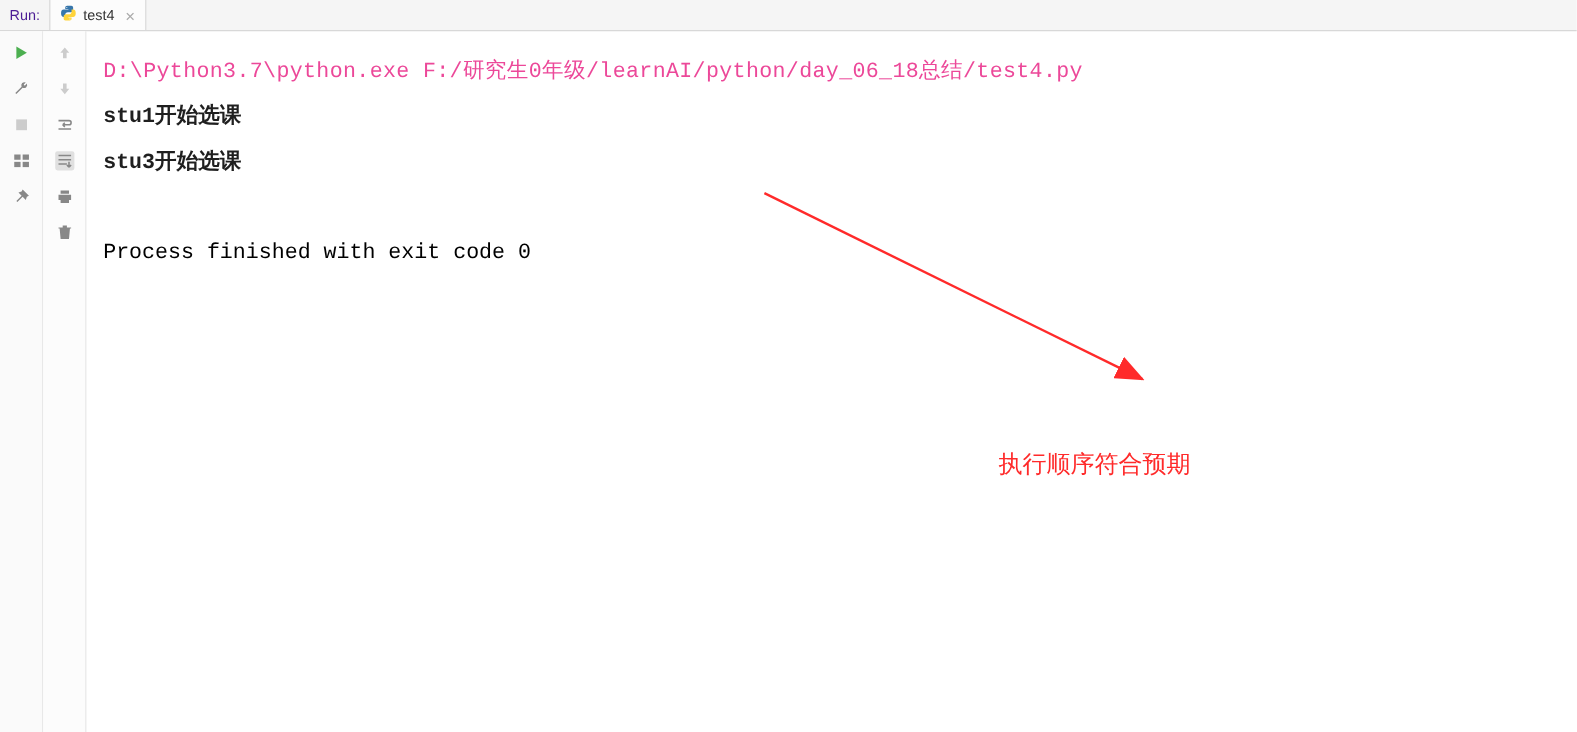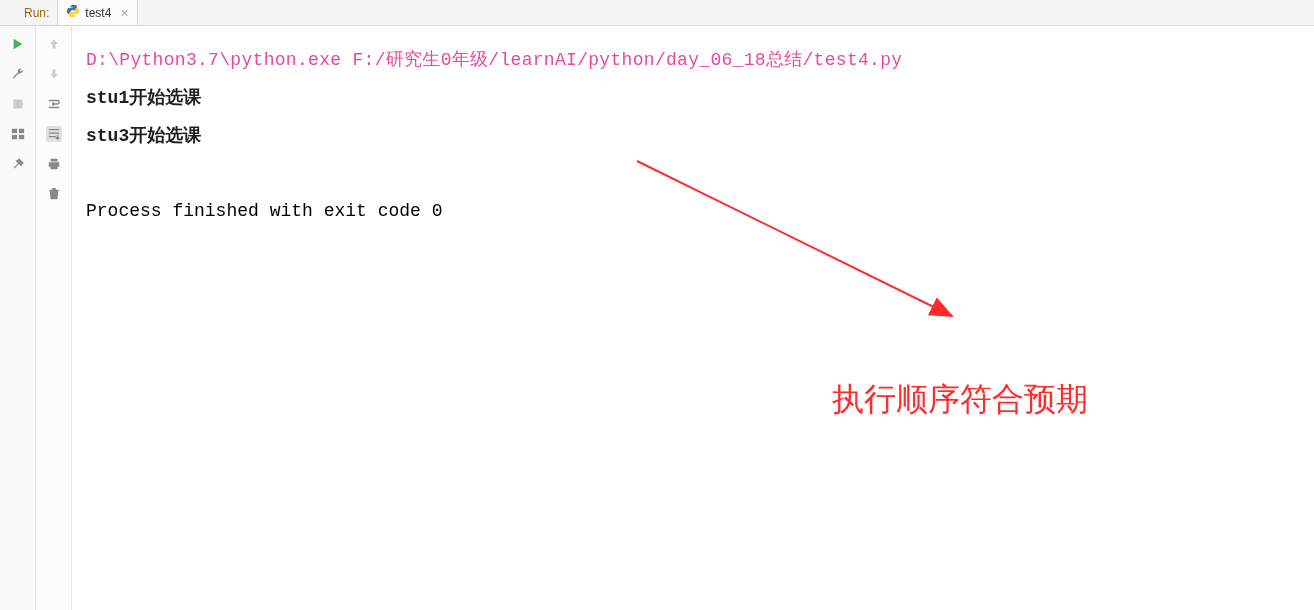--- a/index.html
+++ b/index.html
@@ -18,22 +18,21 @@
     .top-bar {
       display: flex;
       align-items: center;
       height: 26px;
       background: #f5f5f5;
       border-bottom: 1px solid #d8d8d8;
       font-size: 12px;
     }
     .run-label {
       padding: 0 8px;
-      color: #a16207;
-      margin-left: 16px;
+      color: #4c1d95;
     }
     .tab {
       display: flex;
       align-items: center;
       background: #fcfcfc;
       border-left: 1px solid #d8d8d8;
       border-right: 1px solid #d8d8d8;
       padding: 0 8px;
       height: 100%;
       gap: 5px;
@@ -114,21 +113,21 @@
       position: absolute;
       top: 130px;
       left: 560px;
       pointer-events: none;
     }
     .annotation {
       position: absolute;
       top: 340px;
       left: 760px;
       color: #ff2a2a;
-      font-size: 32px;
+      font-size: 20px;
       font-family: "Microsoft YaHei", "SimSun", sans-serif;
     }
   </style>
 </head>
 <body>
 
 <div class="top-bar">
   <span class="run-label">Run:</span>
   <div class="tab">
     <span>

